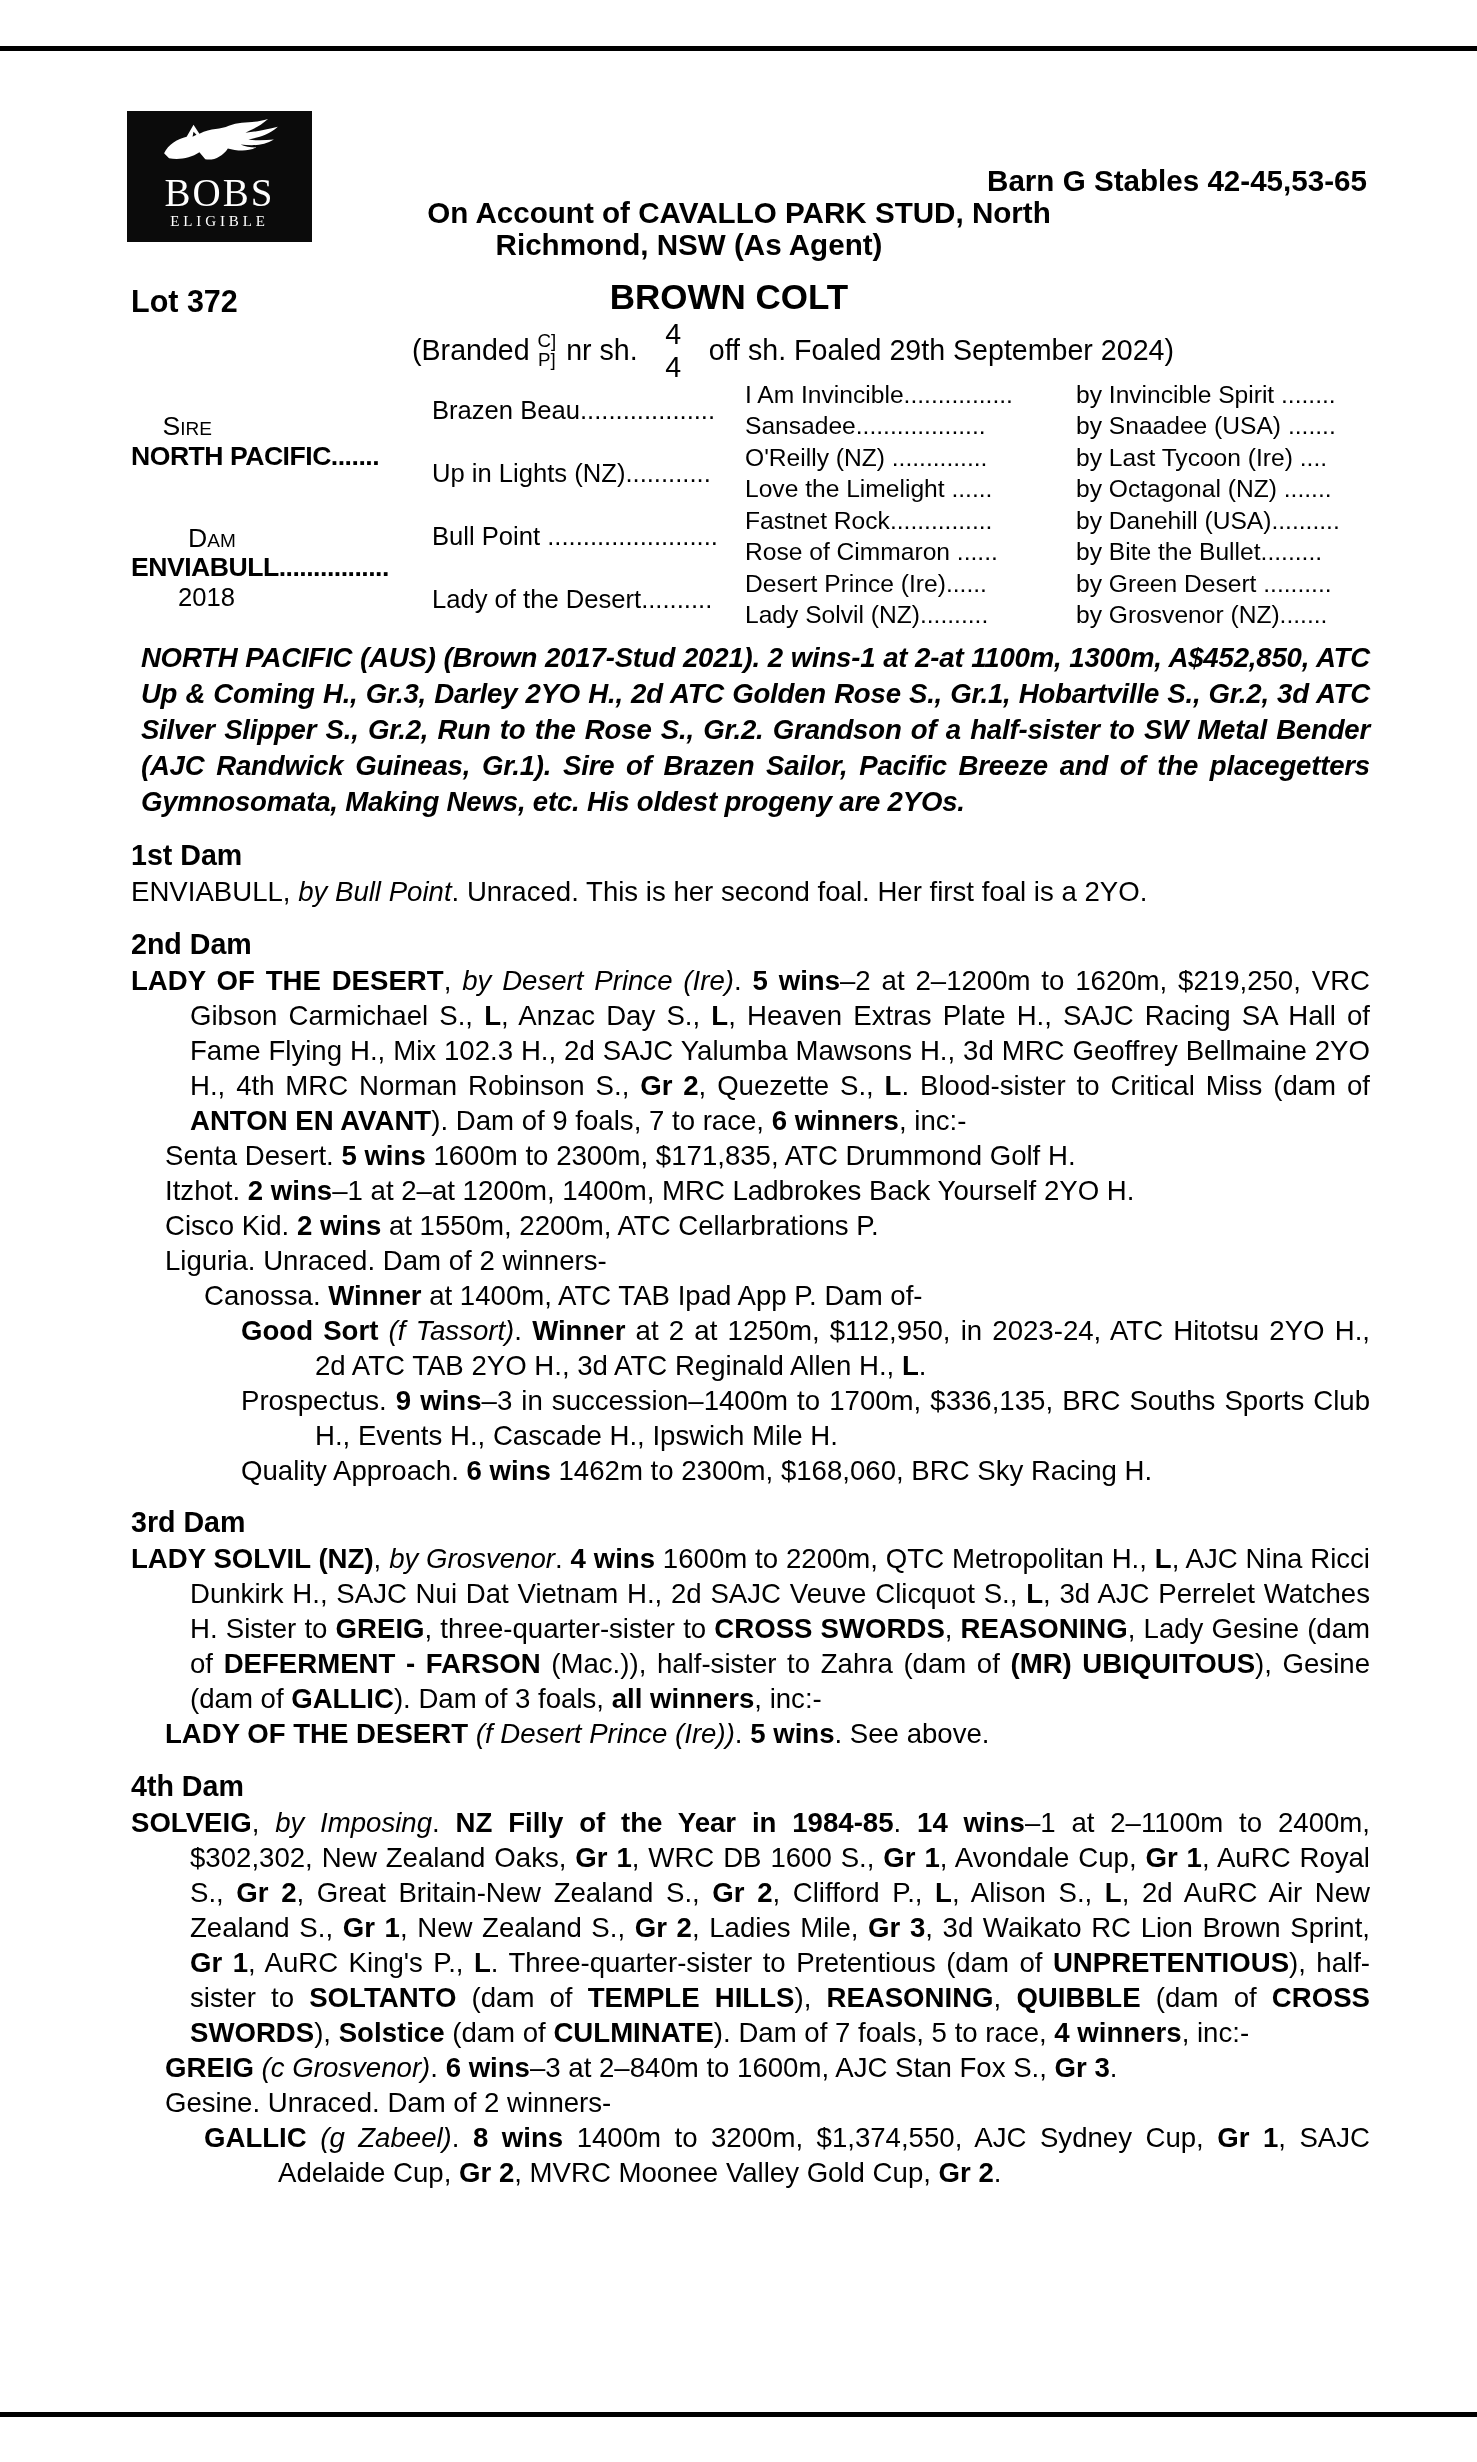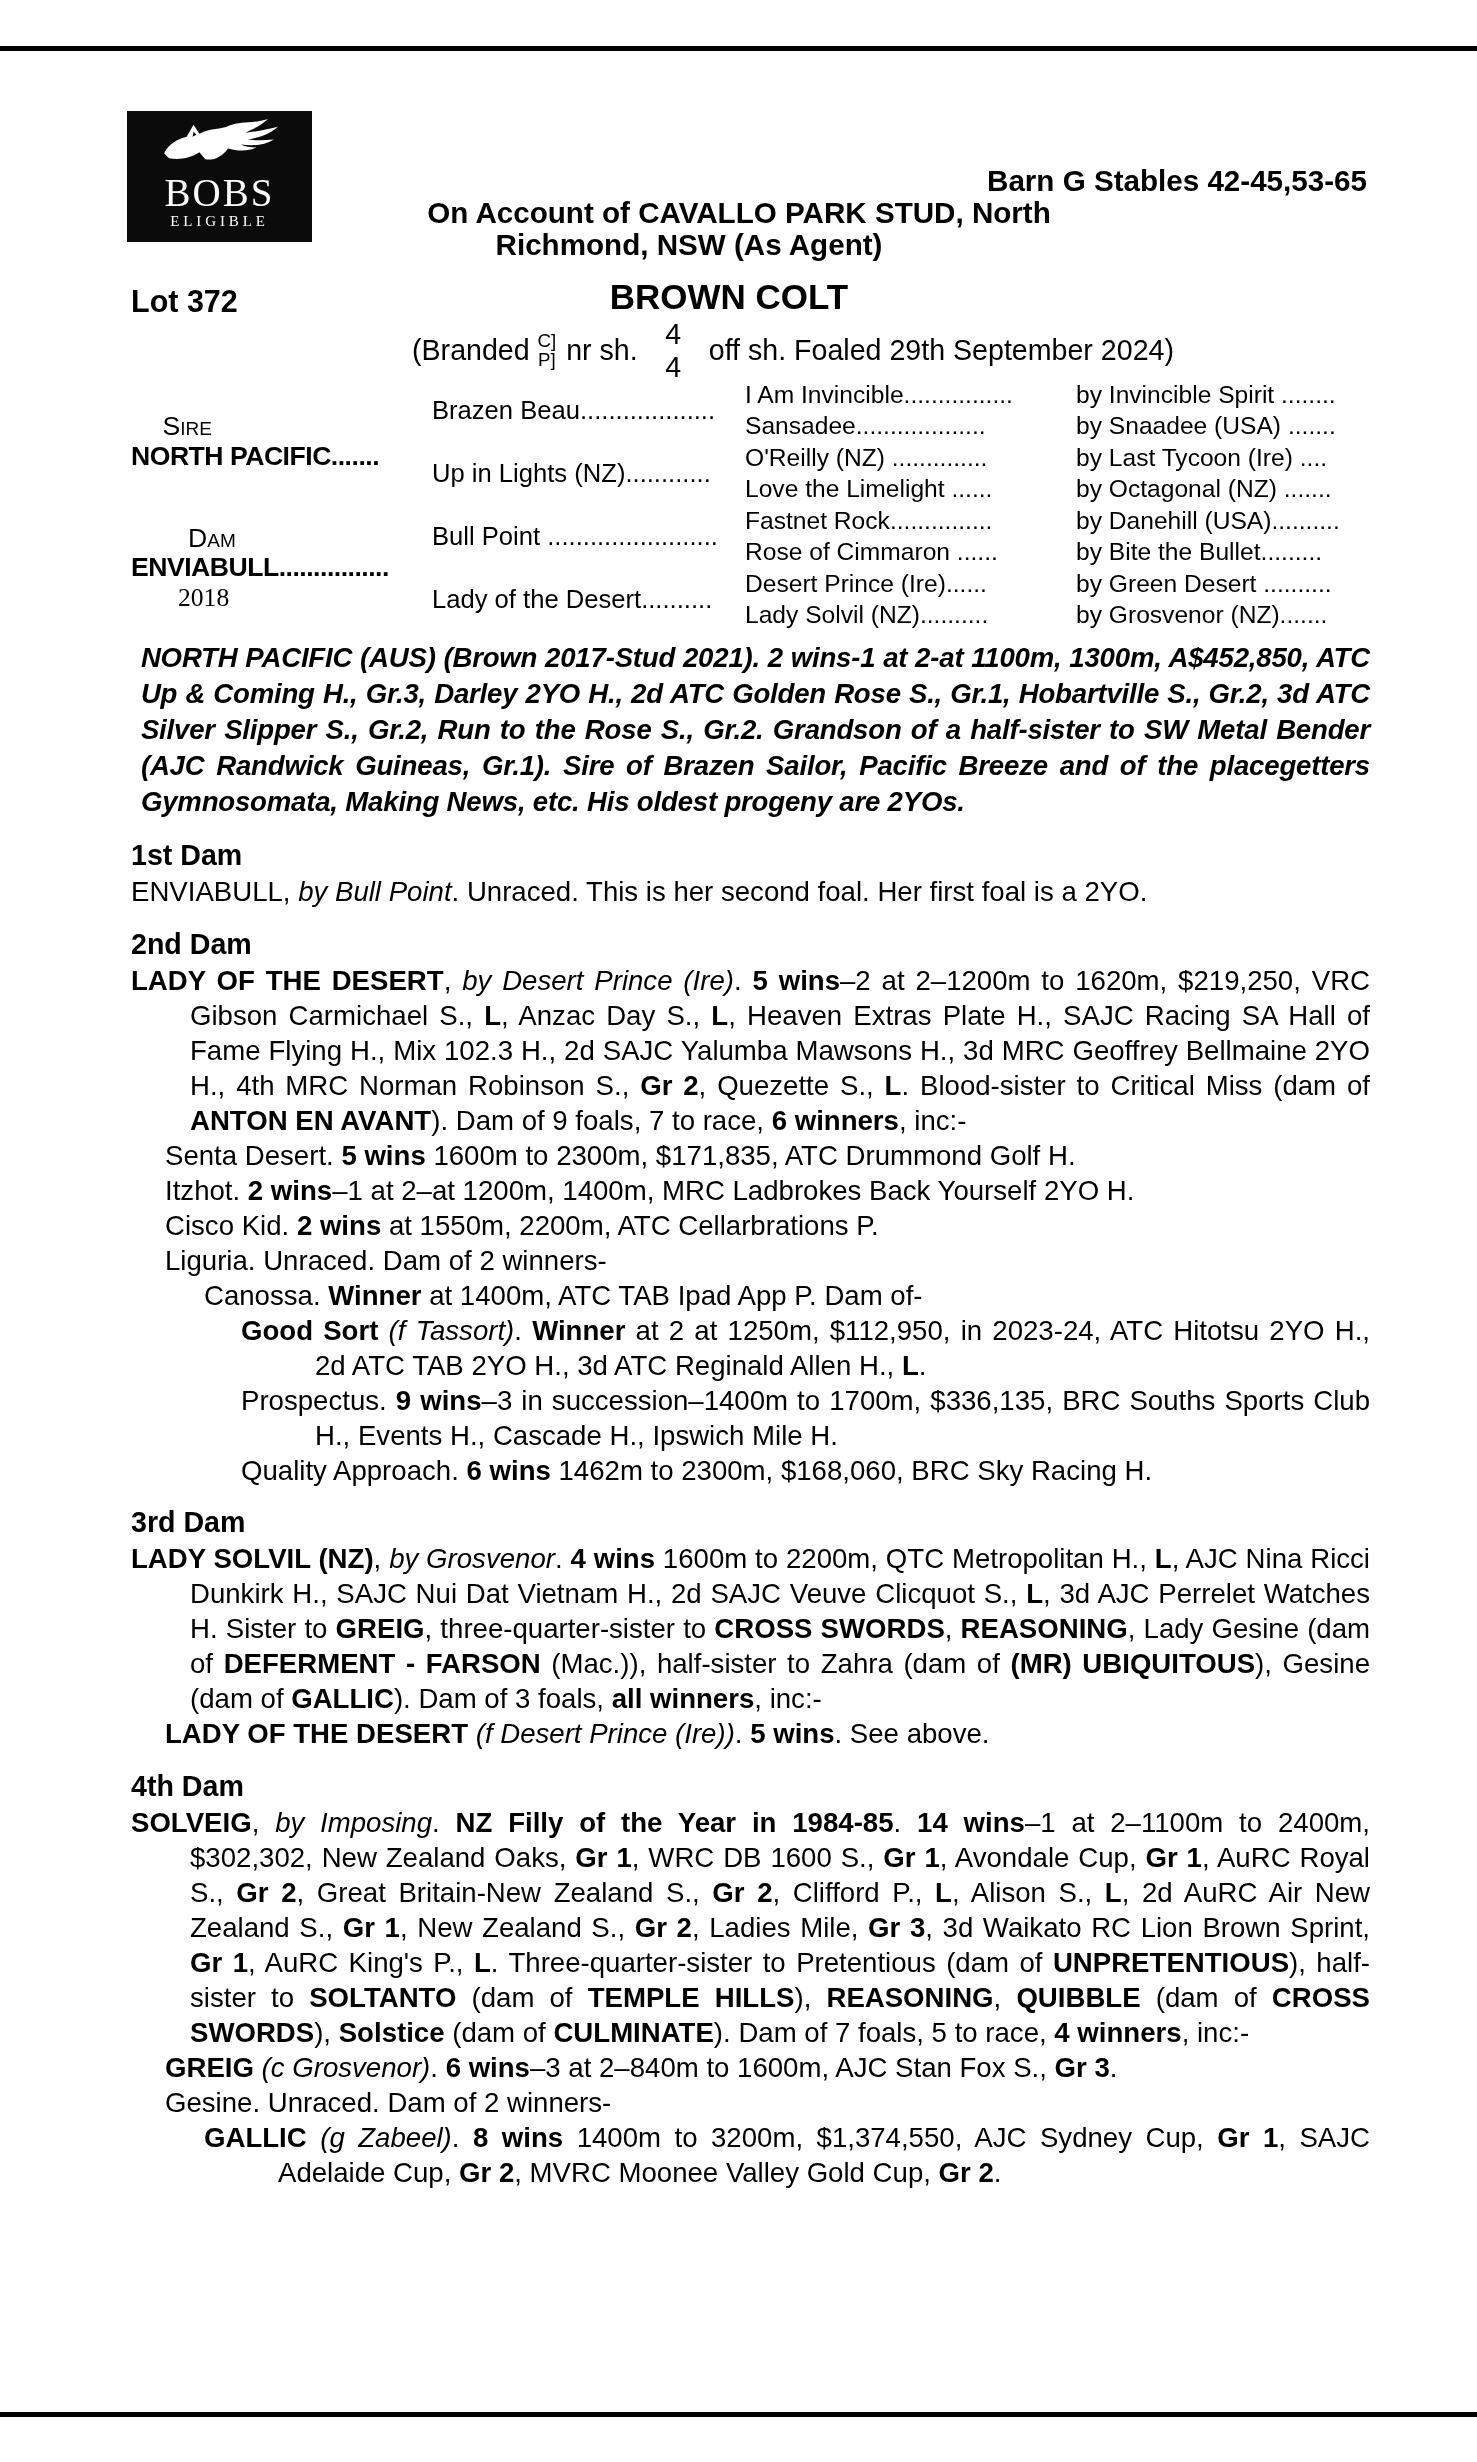--- a/index.html
+++ b/index.html
@@ -29,21 +29,21 @@
   .stack{display:inline-flex;flex-direction:column;align-items:center;}
   #brand-mark{font-size:18.7px;line-height:18.7px;margin:0 9.9px 0 7.9px;}
   #brand-num{font-size:28.6px;line-height:32.5px;margin:0 27.6px;}
 
   
   #ped{position:absolute;left:131px;top:379px;width:1241px;display:flex;}
   .ped-col1{width:301px;display:flex;flex-direction:column;}
   .ped-block{height:126px;display:flex;flex-direction:column;justify-content:center;}
   .ped-label{font-variant:small-caps;font-size:26.6px;line-height:29.6px;padding-left:31.5px;}
   .ped-sirename,.ped-damname{font-weight:bold;font-size:26.6px;line-height:29.6px;letter-spacing:-0.5px;white-space:nowrap;}
-  .ped-year{font-size:25.6px;line-height:29.6px;padding-left:47px;font-family:Liberation Serif, serif;}
+  .ped-year{font-size:25.6px;line-height:29.6px;padding-left:47px;}
   .ped-col2{width:313px;display:flex;flex-direction:column;text-align:center;}
   .ped-parent{height:63px;display:flex;align-items:center;font-size:25.6px;white-space:nowrap;}
   .ped-col34{flex:1;display:flex;flex-direction:column;}
   .ped-gprow{height:31.5px;display:flex;align-items:center;font-size:24.6px;white-space:nowrap;}
   .ped-gpname{width:331px;overflow:hidden;}
   .ped-gpby{flex:1;}
 
   
   #flow{position:absolute;left:131px;top:640px;width:1239px;font-size:27.6px;line-height:35px;}
   #sire-para{font-weight:bold;font-style:italic;text-align:justify;margin-left:9.9px;letter-spacing:-0.2px;line-height:36px;}

